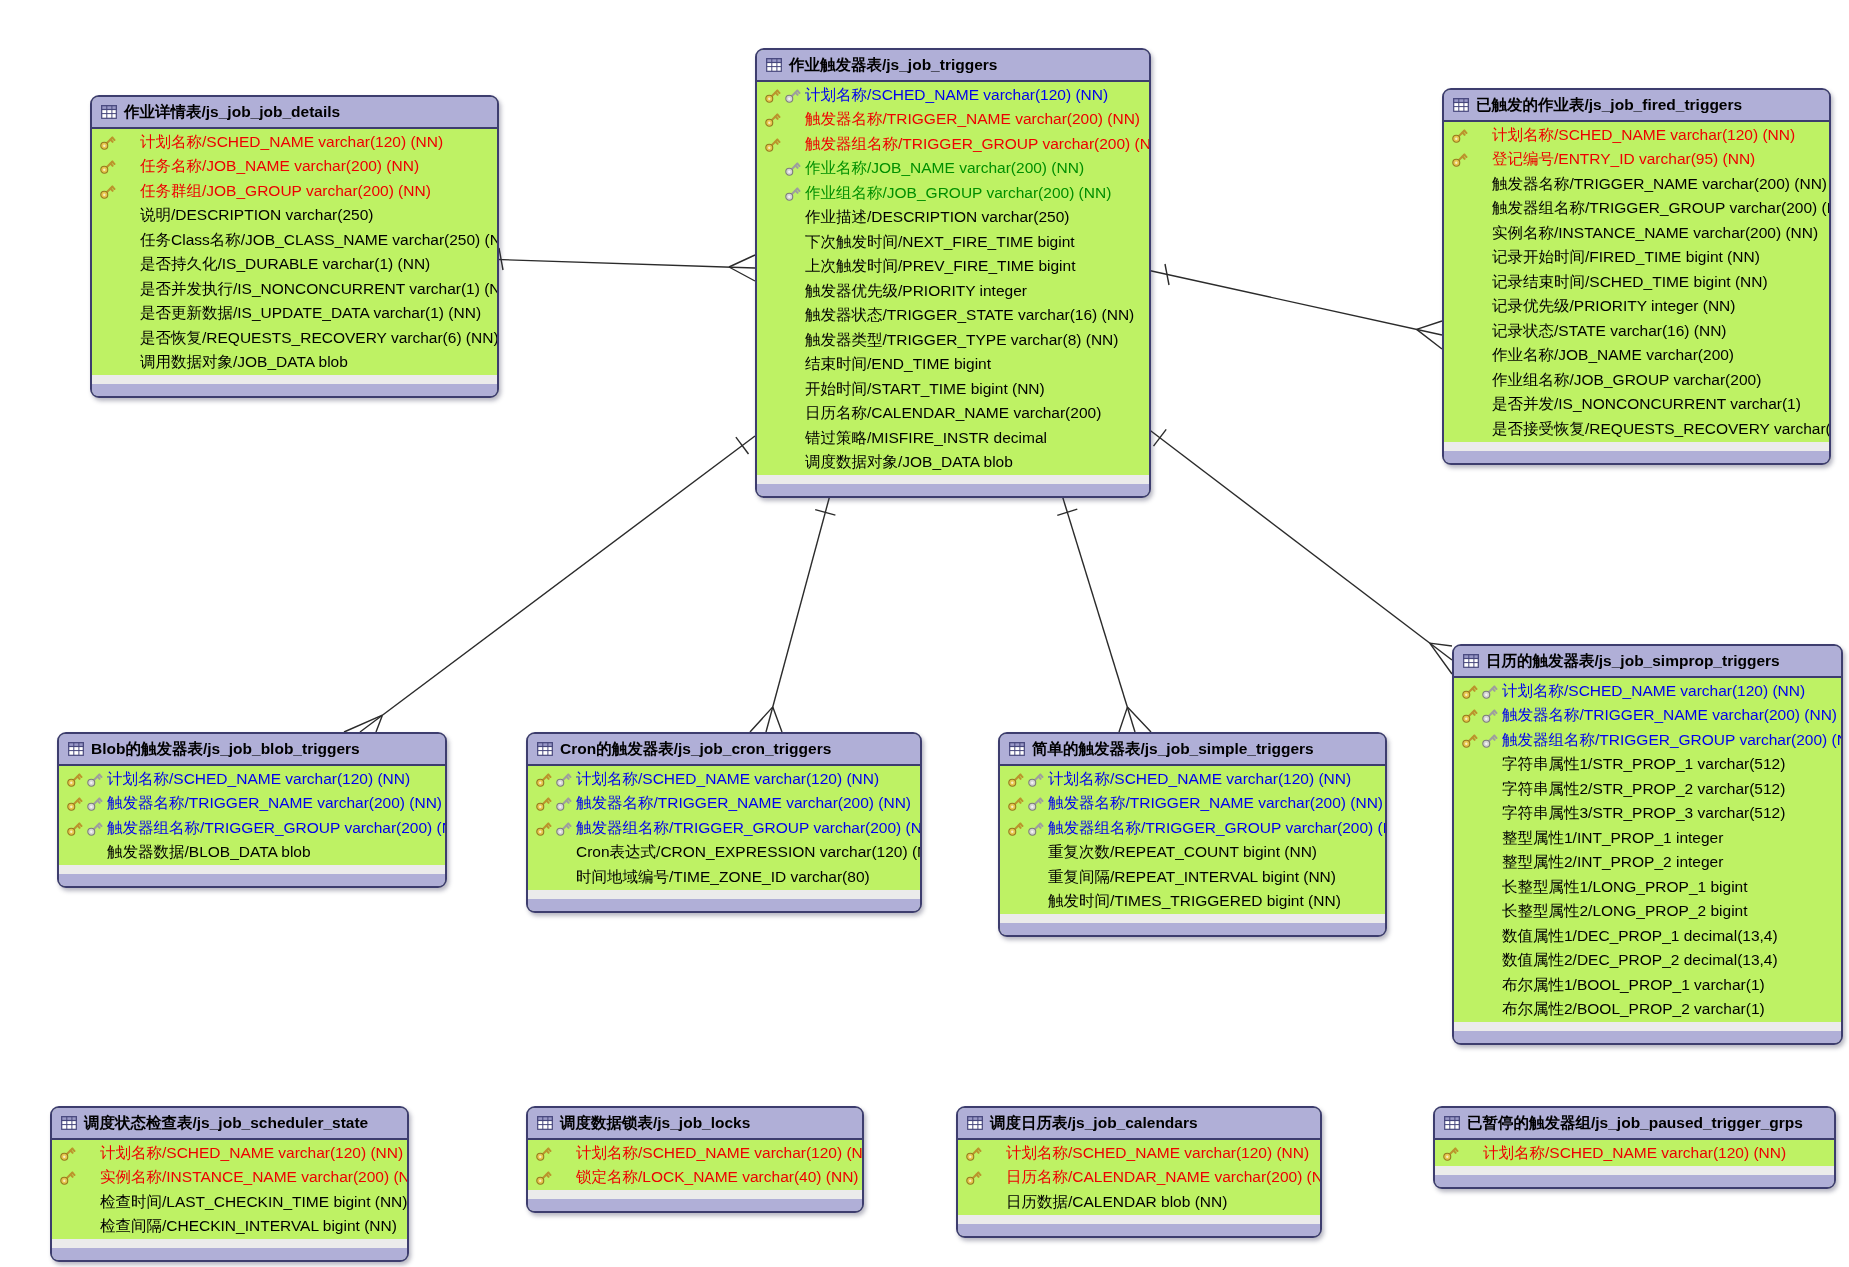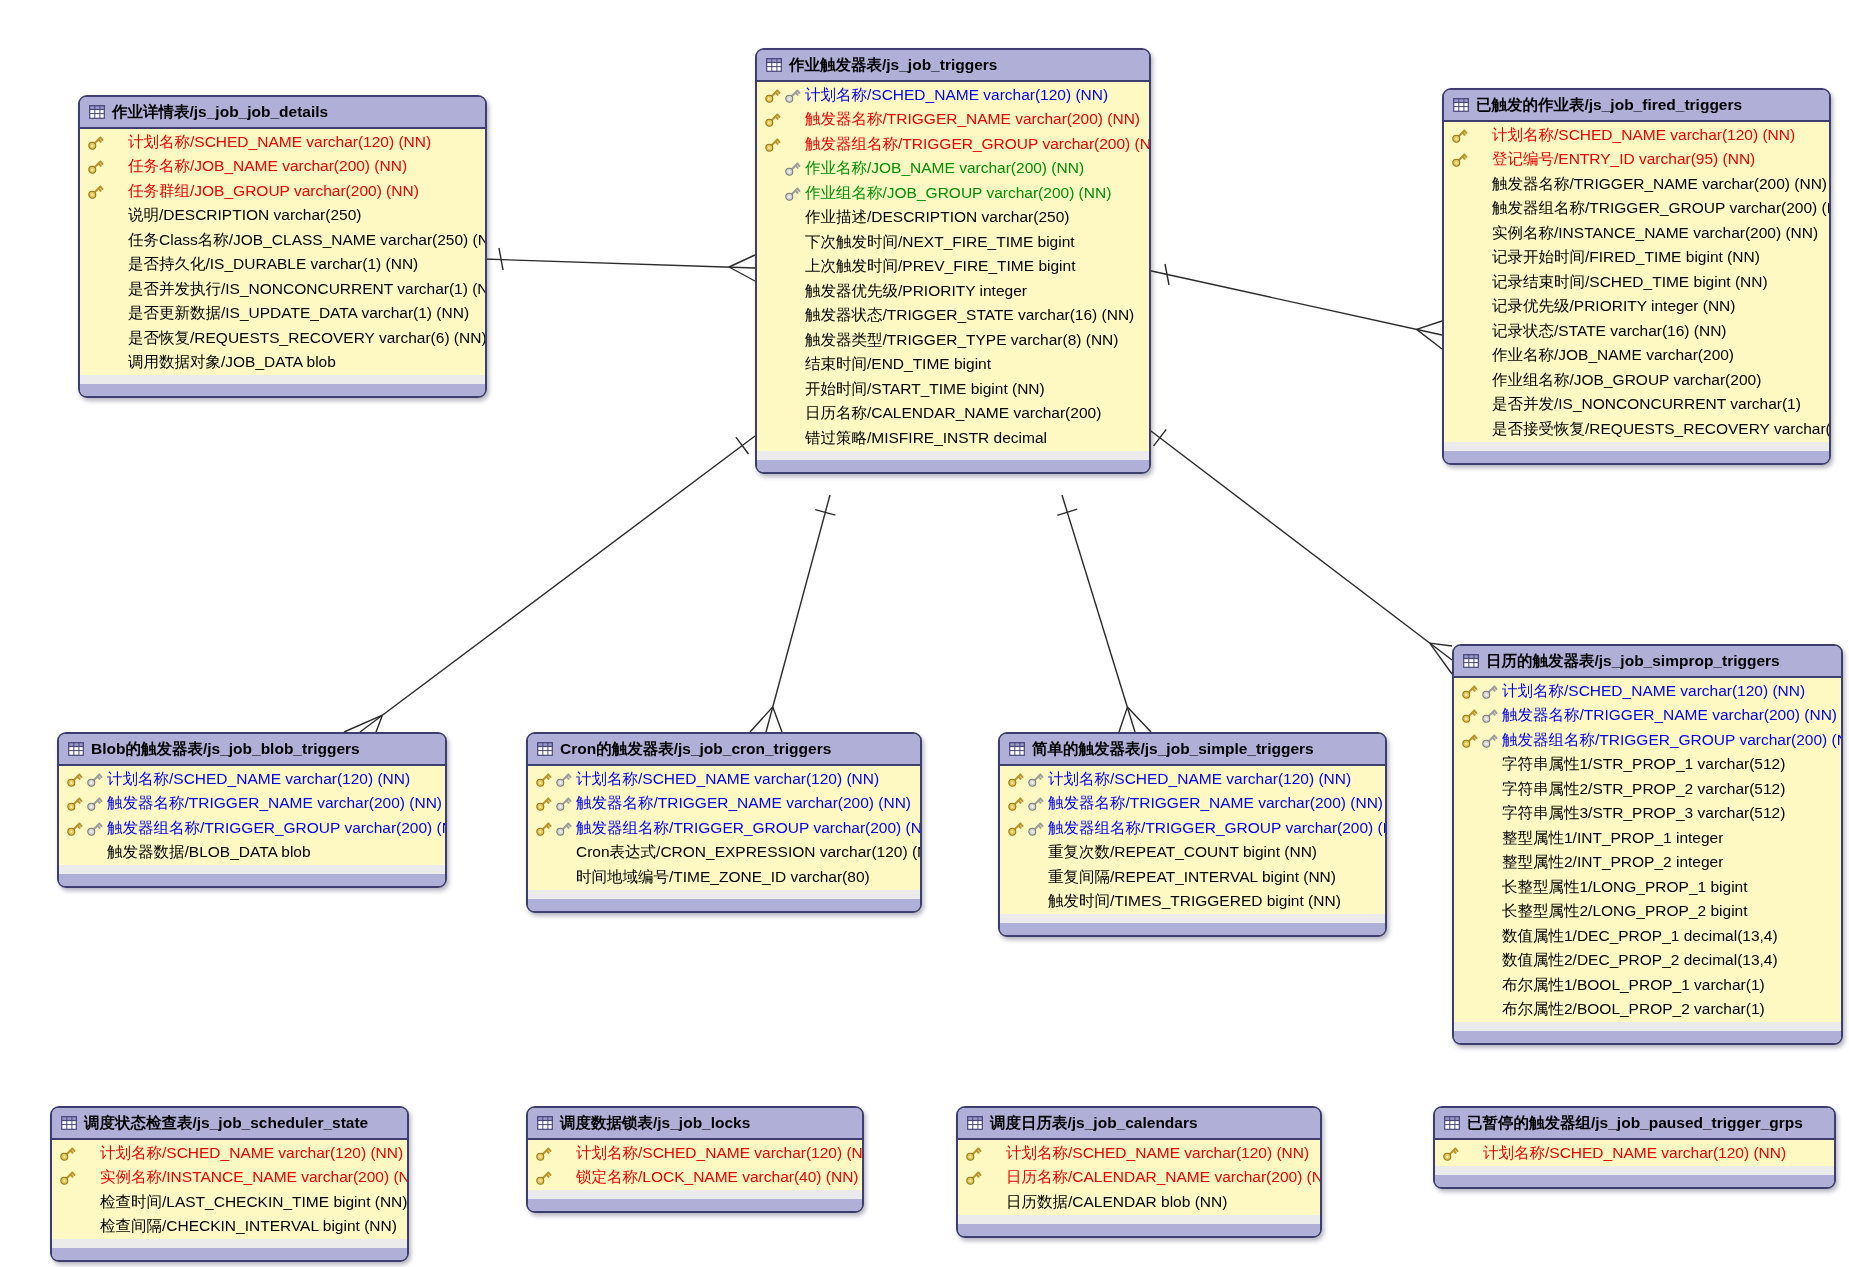--- a/index.html
+++ b/index.html
@@ -4,21 +4,21 @@
 <style>
   :root{
     --hdr:#b0afd7; --border:#3d3d6e; --pk:#ee0000; --pkfk:#0000ee; --fk:#008f00;
     --txt:#000000; --line:#2b2b2b; --fgray:#ebebeb;
   }
   html,body{margin:0;padding:0;background:#ffffff;}
   #canvas{position:relative;width:1849px;height:1267px;background:#ffffff;overflow:hidden;
           font-family:"Liberation Sans","DejaVu Sans",sans-serif;}
   #rels{position:absolute;left:0;top:0;z-index:1;}
   #rels line, #rels path{stroke:var(--line);stroke-width:1.4;fill:none;}
-  .tbl{position:absolute;z-index:2;background:#fef9c3;border:2px solid var(--border);
+  .tbl{position:absolute;z-index:2;background:#bef264;border:2px solid var(--border);
        border-radius:9px;box-shadow:2px 3px 4px rgba(50,50,80,0.35);}
   .tbl-h{height:30px;background:var(--hdr);border-bottom:2px solid var(--border);
          border-radius:6px 6px 0 0;display:flex;align-items:center;gap:7px;padding:0 9px;
          font-size:15.5px;font-weight:bold;color:#000;white-space:nowrap;overflow:hidden;}
   .tbl-b{padding-top:1px;}
   .frow{height:24.5px;display:flex;align-items:center;white-space:nowrap;font-size:15.5px;overflow:hidden;}
   .kslot{width:20px;flex:0 0 20px;display:flex;align-items:center;justify-content:center;}
   .kslot:first-child{margin-left:5px;}
   .flabel{margin-left:3px;color:var(--txt);}
   .kt-pk{color:var(--pk);}
@@ -74,21 +74,21 @@
       <path d="M772.8,706.9 L750,732 M772.8,706.9 L782,732"></path>
     </g>
 
     <g>
       <line x1="1062" y1="495" x2="1135" y2="732"></line>
       <line x1="1057.3" y1="515.3" x2="1077.3" y2="509.1"></line>
       <path d="M1127.4,707.1 L1119,732 M1127.4,707.1 L1151,732"></path>
     </g>
   </svg>
 
-  <div class="tbl" style="left:78px;top:95px;width:405px">
+  <div class="tbl" style="left:90px;top:95px;width:405px">
     <div class="tbl-h">
       <span class="ticon">
           <svg viewBox="0 0 16 14" width="16" height="14">
     <rect x="0.7" y="0.7" width="14.6" height="12.6" fill="#ffffff" stroke="#47477d" stroke-width="1.2"></rect>
     <rect x="0.7" y="0.7" width="14.6" height="3.8" fill="#9a99c8" stroke="#47477d" stroke-width="1.2"></rect>
     <line x1="5.8" y1="0.7" x2="5.8" y2="13.3" stroke="#47477d" stroke-width="1"></line>
     <line x1="10.9" y1="0.7" x2="10.9" y2="13.3" stroke="#47477d" stroke-width="1"></line>
     <line x1="0.7" y1="8.6" x2="15.3" y2="8.6" stroke="#47477d" stroke-width="1"></line>
   </svg>
         </span>
@@ -306,20 +306,25 @@
         <div class="frow">
           <span class="kslot"></span>
           <span class="kslot"></span>
           <span class="flabel kt-none">日历名称/CALENDAR_NAME varchar(200)</span>
         </div>
         <div class="frow">
           <span class="kslot"></span>
           <span class="kslot"></span>
           <span class="flabel kt-none">错过策略/MISFIRE_INSTR decimal</span>
         </div>
+        <div class="frow">
+          <span class="kslot"></span>
+          <span class="kslot"></span>
+          <span class="flabel kt-none">调度数据对象/JOB_DATA blob</span>
+        </div>
       </div>
     <div class="tbl-f">
         <div class="fgray"></div>
         <div class="fpurp"></div>
       </div>
   </div>
 
   <div class="tbl" style="left:1442px;top:88px;width:385px">
     <div class="tbl-h">
       <span class="ticon">

